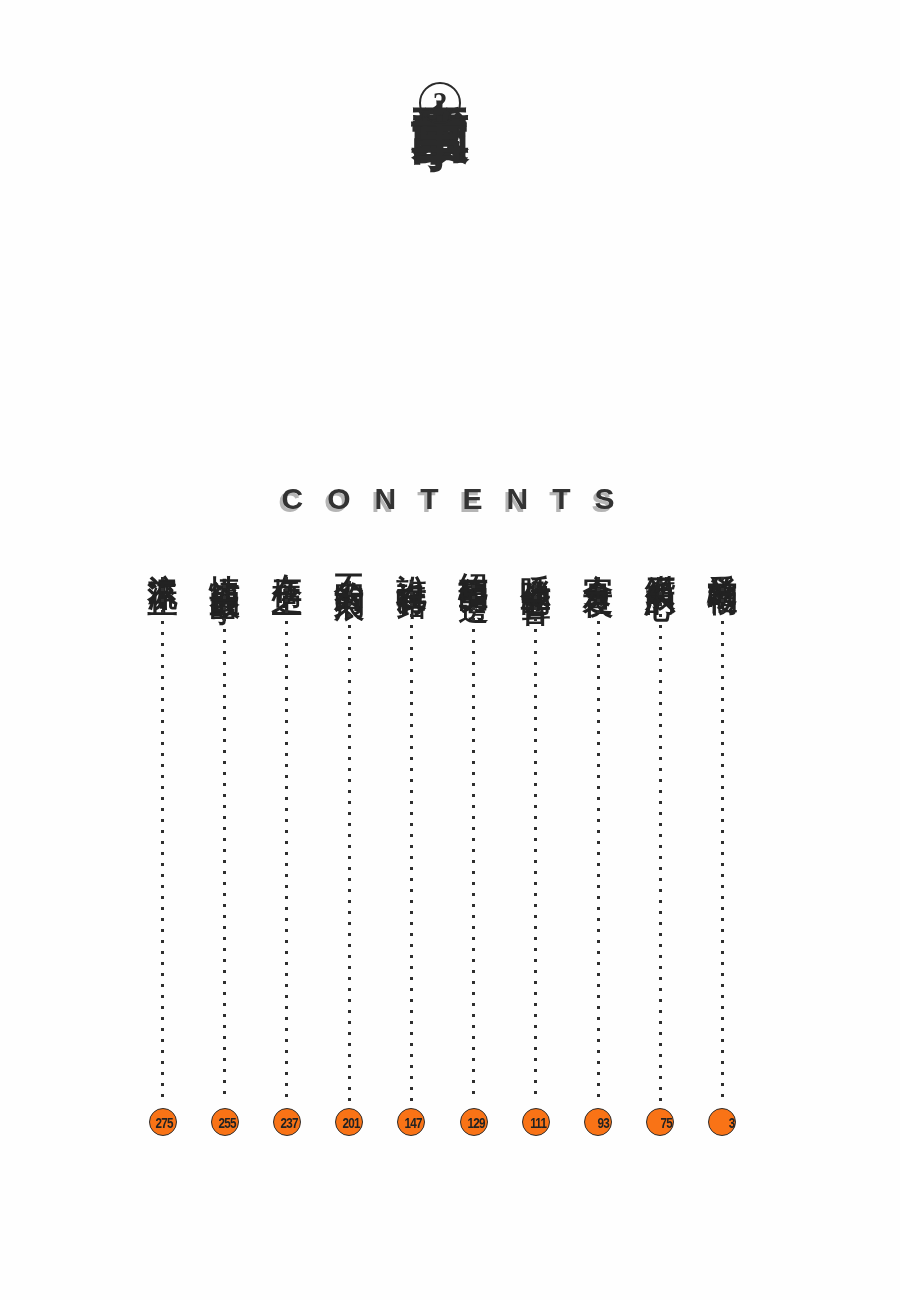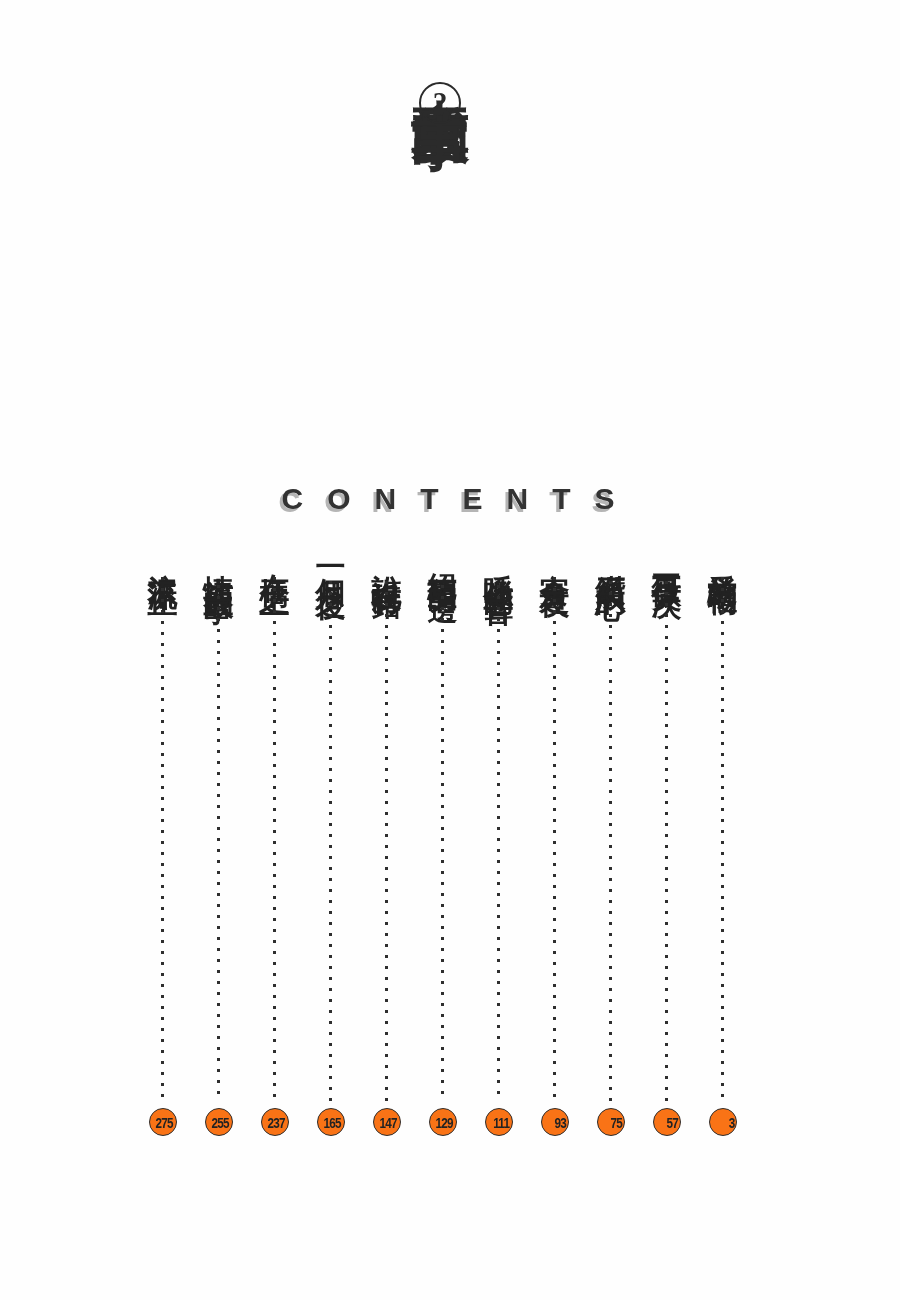--- a/index.html
+++ b/index.html
@@ -152,27 +152,20 @@
     <div class="toc-entry">
       <div class="chapter-title">愛的禮物</div>
       <div class="dotted-leader"></div>
       <div class="page-number-badge">
         <span>3</span>
       </div>
     </div>
 
 
 
-    <div class="toc-entry">
-      <div class="chapter-title">再微笑一次</div>
-      <div class="dotted-leader"></div>
-      <div class="page-number-badge">
-        <span>57</span>
-      </div>
-    </div>
 
     <div class="toc-entry">
       <div class="chapter-title">鑽石般的心</div>
       <div class="dotted-leader"></div>
       <div class="page-number-badge">
         <span>75</span>
       </div>
     </div>
 
     <div class="toc-entry">
@@ -200,29 +193,29 @@
     </div>
 
     <div class="toc-entry">
       <div class="chapter-title">誰也沒有錯</div>
       <div class="dotted-leader"></div>
       <div class="page-number-badge">
         <span>147</span>
       </div>
     </div>
 
-    <div class="toc-entry">
-      <div class="chapter-title">一個月之後</div>
-      <div class="dotted-leader"></div>
-      <div class="page-number-badge">
-        <span>165</span>
-      </div>
-    </div>
-
-
+
+
+    <div class="toc-entry">
+      <div class="chapter-title">不安的刻痕</div>
+      <div class="dotted-leader"></div>
+      <div class="page-number-badge">
+        <span>201</span>
+      </div>
+    </div>
 
 
     <div class="toc-entry">
       <div class="chapter-title">在橋之上</div>
       <div class="dotted-leader"></div>
       <div class="page-number-badge">
         <span>237</span>
       </div>
     </div>
 

